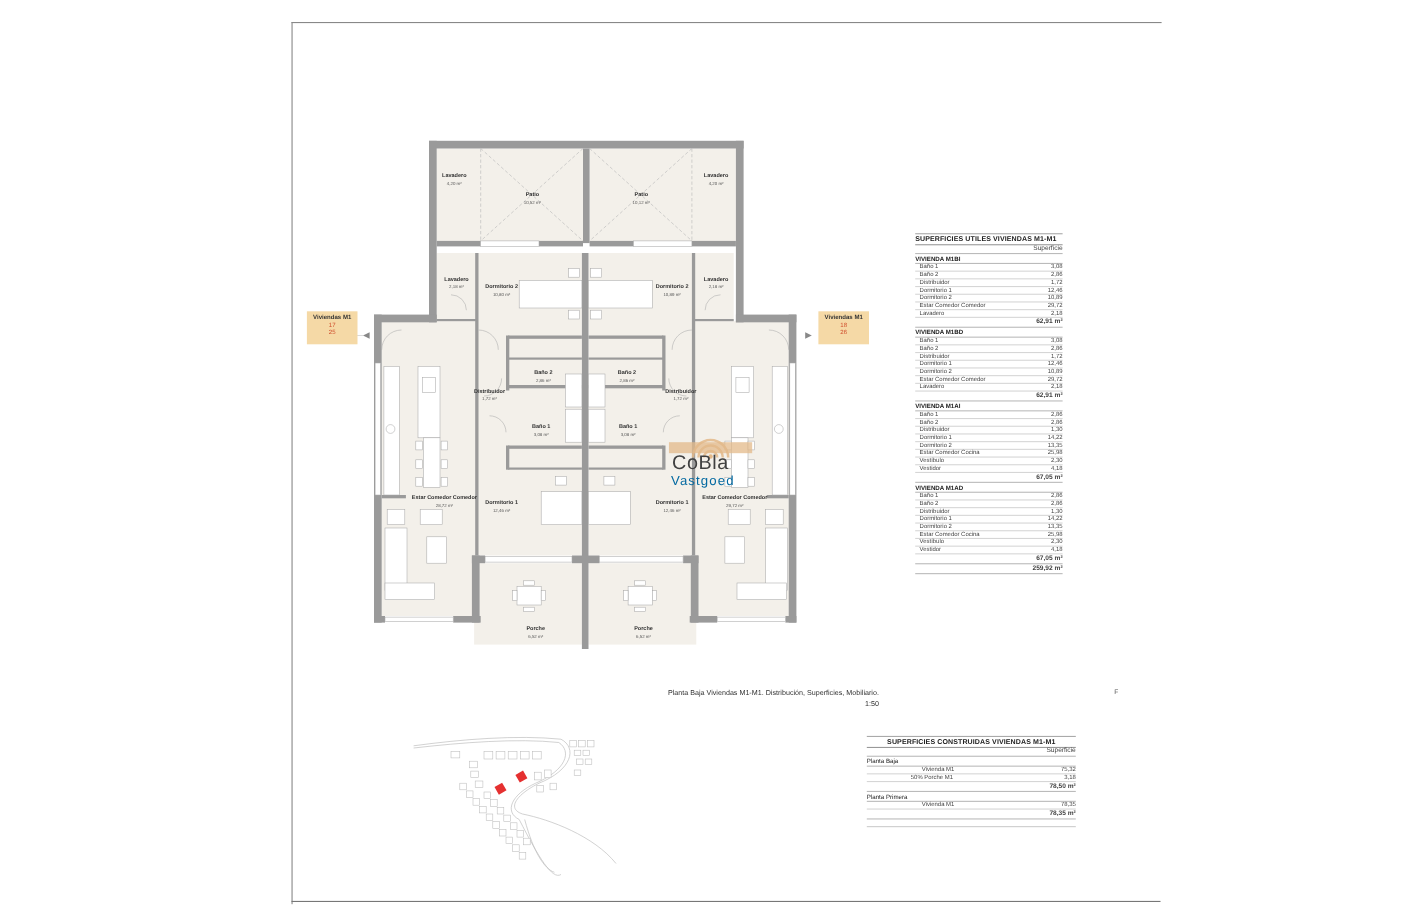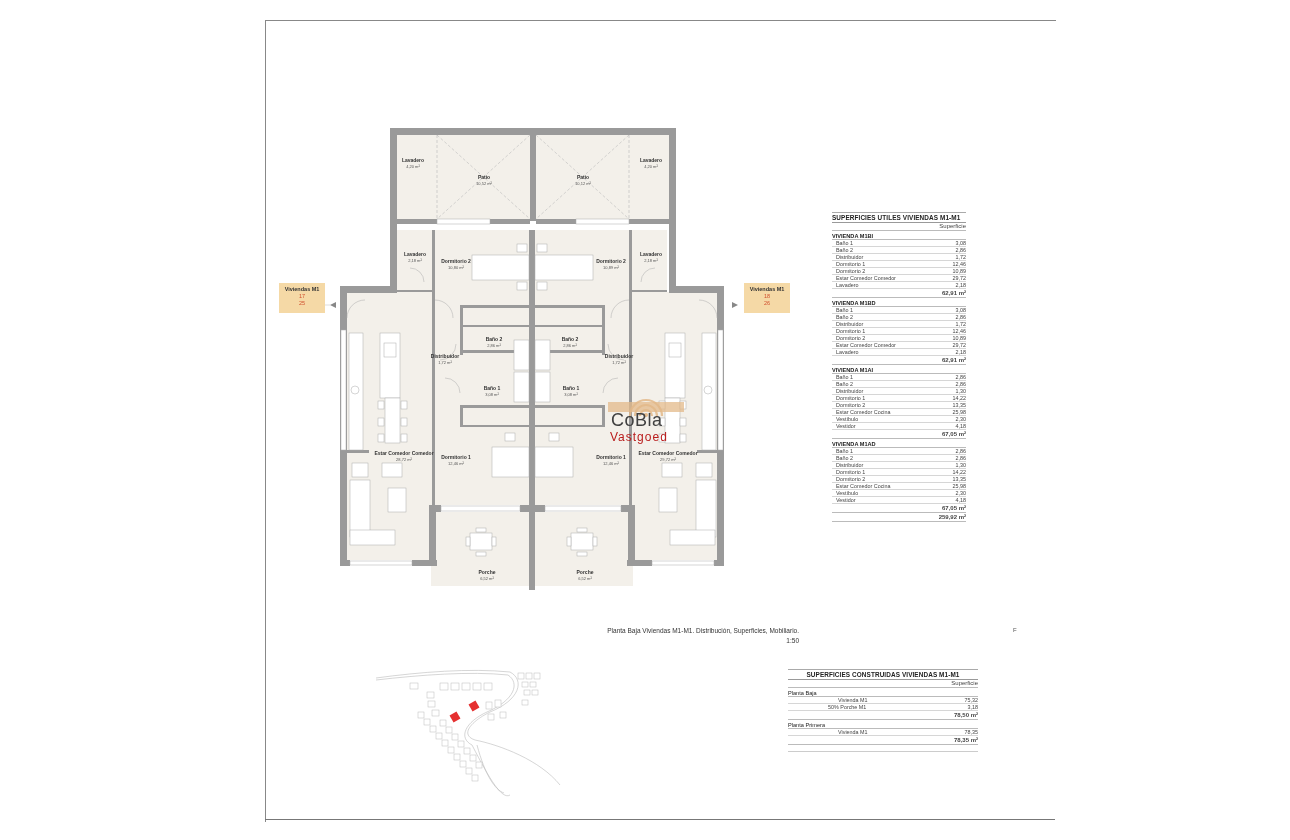--- a/index.html
+++ b/index.html
@@ -277,21 +277,21 @@
   <svg width="76" height="56" viewBox="0 0 76 56">
     <rect x="0" y="8" width="76" height="10" fill="#e3b98a" opacity="0.75"></rect>
     <g fill="none" stroke="#e3b98a" stroke-width="2.2" opacity="0.85">
       <path d="M22 22 A16 16 0 0 1 54 22"></path>
       <path d="M27 22 A11 11 0 0 1 49 22"></path>
       <path d="M32 22 A6 6 0 0 1 44 22"></path>
     </g>
     <circle cx="38" cy="21" r="2" fill="#e3b98a"></circle>
   </svg>
   <div style="position:absolute;left:3px;top:16px;font-size:18px;color:#404040;letter-spacing:0.5px;">CoBla</div>
-  <div style="position:absolute;left:2px;top:36px;font-size:12px;color:#b91c1c;letter-spacing:1px;">Vastgoed</div>
+  <div style="position:absolute;left:2px;top:36px;font-size:12px;color:#0369a1;letter-spacing:1px;">Vastgoed</div>
 </div>
 
 <div class="tbl" style="left:832px;top:212px;width:134px;">
   <div class="title">SUPERFICIES UTILES VIVIENDAS M1-M1</div>
   <div class="sup">Superficie</div>
 
   <div class="group">VIVIENDA M1BI</div>
   <div class="row">
       <span>Baño 1</span>
       <span>3,08</span>

